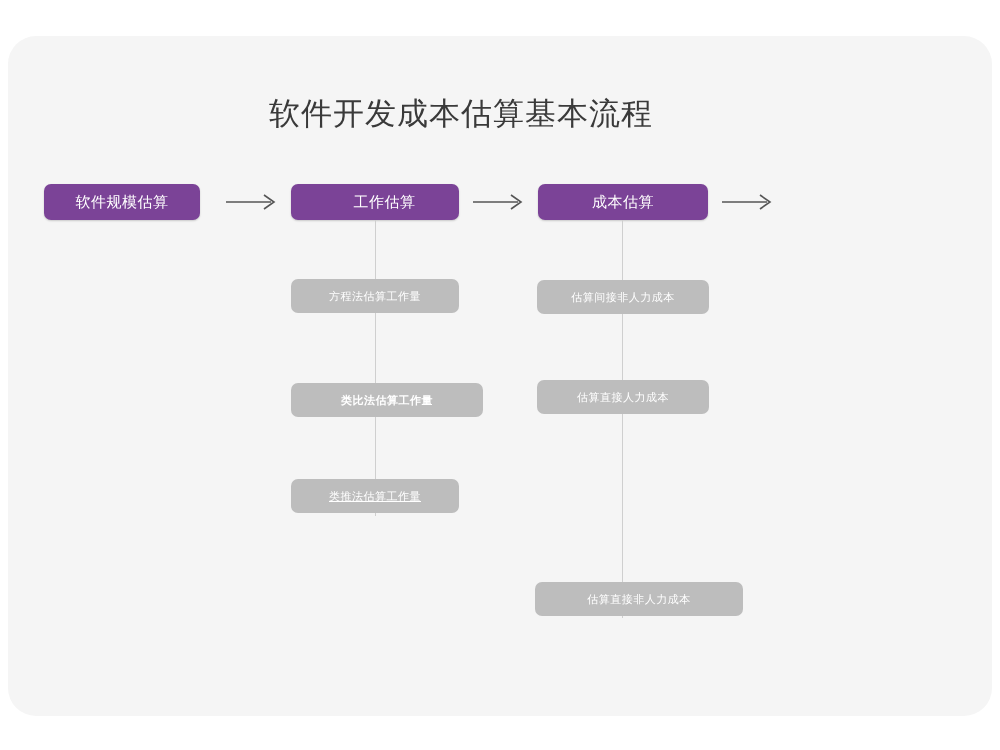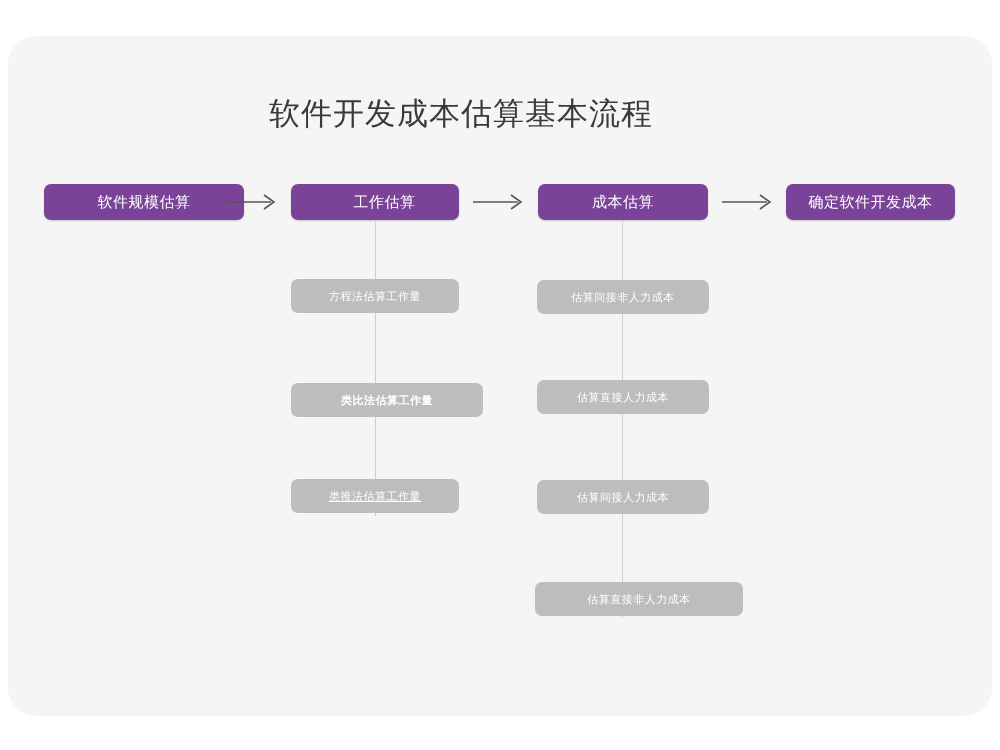--- a/index.html
+++ b/index.html
@@ -83,27 +83,26 @@
 </style>
 </head>
 <body>
 
 <div id="canvas">
 
   <div id="card"></div>
 
   <div id="title">软件开发成本估算基本流程</div>
 
-  <div class="node primary" style="left:44px; top:184px; width:200px;">软件规模估算</div>
+  <div class="node primary" style="left:44px; top:184px; width:156px;">软件规模估算</div>
 
   <div class="node primary" style="left:291px; top:184px; width:168px;padding-left:19px;">工作估算</div>
 
   <div class="node primary" style="left:538px; top:184px; width:170px;">成本估算</div>
 
-  <div class="node primary" style="left:786px; top:184px; width:169px;">确定软件开发成本</div>
 
   <div class="harrow" style="left:226px; top:193px; width:52px;">
     <svg width="52" height="18" viewBox="0 0 52 18">
       <line x1="0" y1="9" x2="45" y2="9" stroke="#555555" stroke-width="1.6"></line>
       <polyline points="38,2 48,9 38,16" fill="none" stroke="#555555" stroke-width="1.6"></polyline>
     </svg>
   </div>
 
   <div class="harrow" style="left:473px; top:193px; width:52px;">
     <svg width="52" height="18" viewBox="0 0 52 18">
@@ -126,17 +125,16 @@
   <div class="node secondary" style="left:291px; top:383px; width:192px;font-weight:bold;">类比法估算工作量</div>
 
   <div class="node secondary" style="left:291px; top:479px; width:168px;text-decoration:underline;">类推法估算工作量</div>
 
   <div class="vline" style="left:622px; top:220px; height:398px;"></div>
 
   <div class="node secondary" style="left:537px; top:280px; width:172px;">估算间接非人力成本</div>
 
   <div class="node secondary" style="left:537px; top:380px; width:172px;">估算直接人力成本</div>
 
-  <div class="node secondary" style="left:537px; top:480px; width:172px;">估算间接人力成本</div>
 
   <div class="node secondary" style="left:535px; top:582px; width:208px;">估算直接非人力成本</div>
 
 </div>
 
 </body></html>

